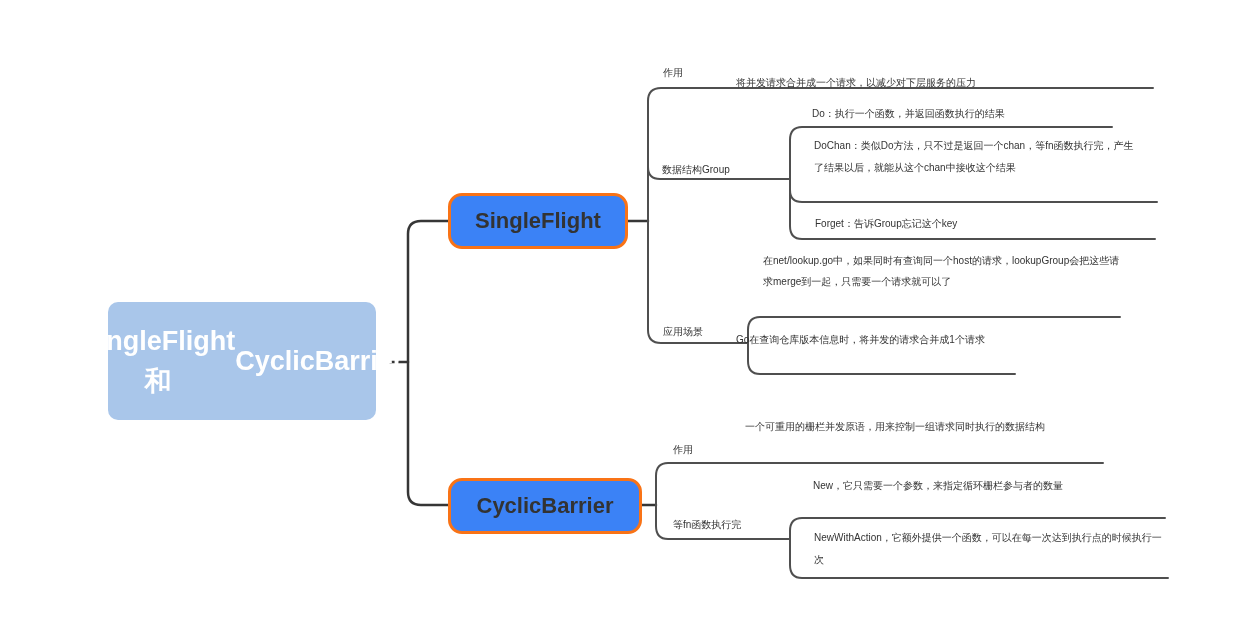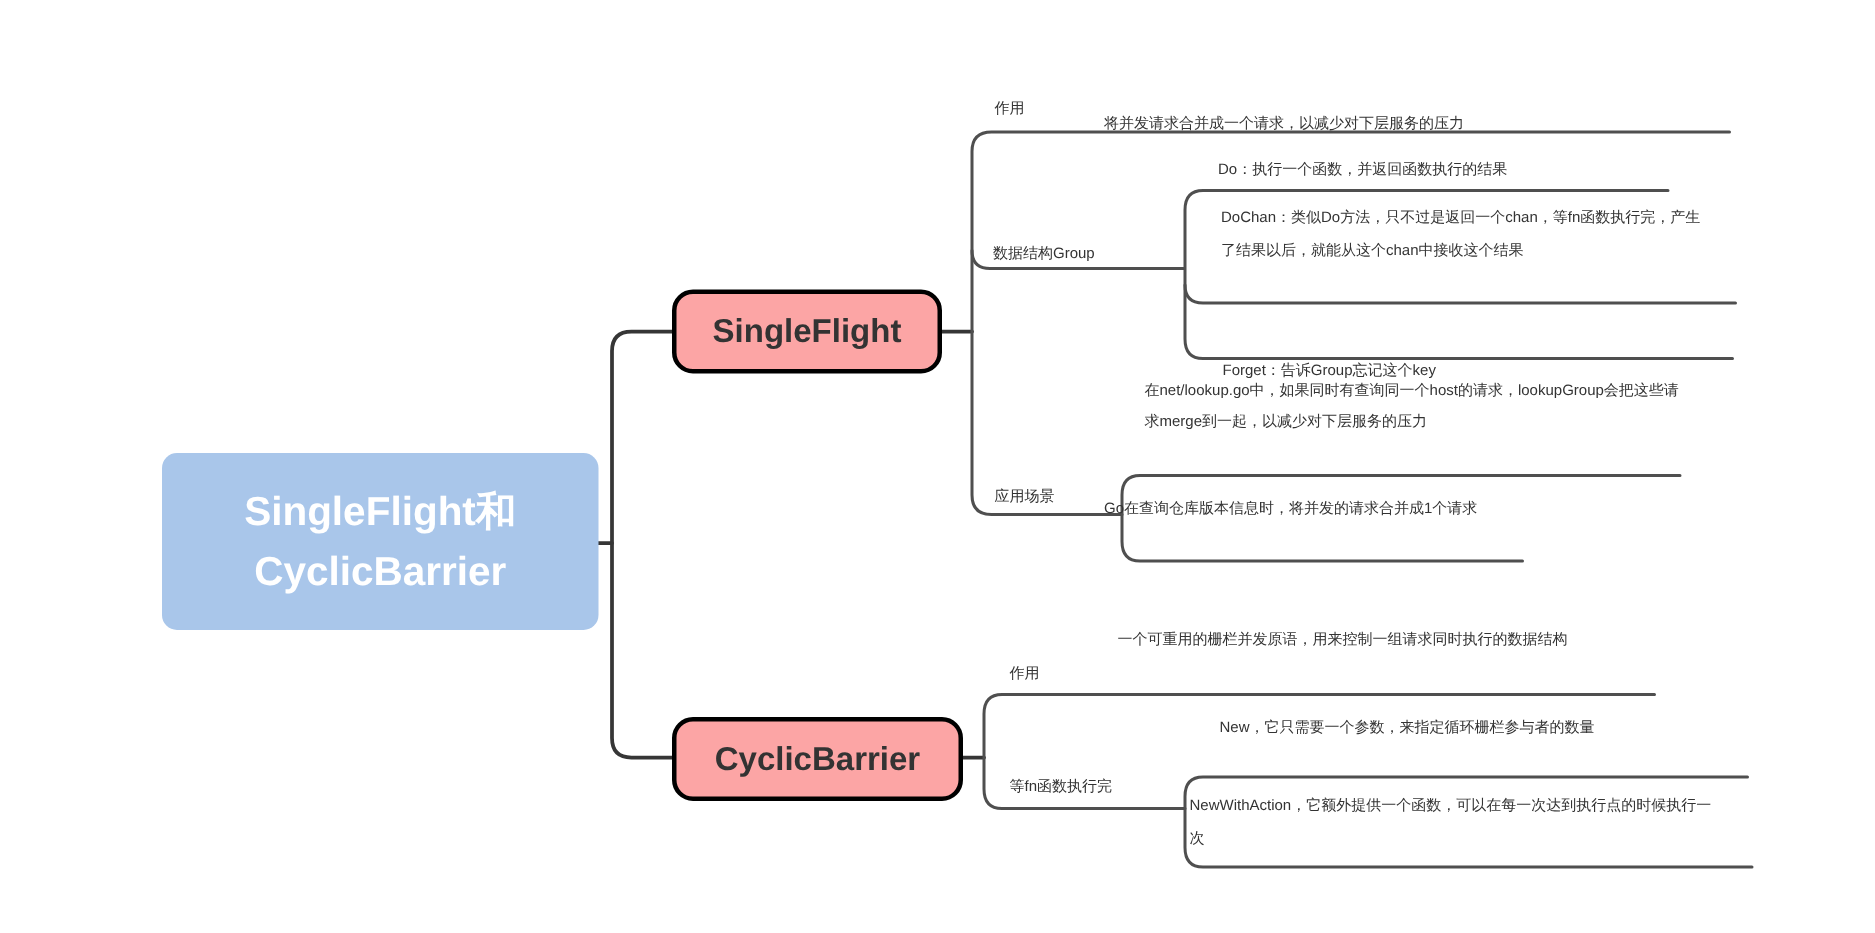--- a/index.html
+++ b/index.html
@@ -17,56 +17,56 @@
     font-size:10px;
     font-weight:500;
     color:#333;
     line-height:21px;
     white-space:nowrap;
     cursor:default;
   }
   .topic.wrap{white-space:normal;}
   .root-box{
     position:absolute;
-    left:108px;top:302px;width:291px;height:118px;
+    left:108px;top:302px;width:268px;height:118px;
     background:#a9c6ea;
     border-radius:10px;
-    display:flex;flex-direction:column;align-items:center;justify-content:center;
+    display:flex;flex-direction:row;align-items:center;justify-content:center;
     color:#ffffff;font-size:27px;font-weight:700;line-height:40px;
     text-align:center;
   }
   .branch-box{
     position:absolute;
-    background:#fca5a5;
-    border:3px solid #000000;
+    background:#3b82f6;
+    border:3px solid #f97316;
     border-radius:14px;
     display:flex;align-items:center;justify-content:center;
     font-size:22px;font-weight:700;color:#333;
     box-sizing:border-box;
   }
   #branch-singleflight{left:448px;top:193px;width:180px;height:56px;}
   #branch-cyclicbarrier{left:448px;top:478px;width:194px;height:56px;}
 
   
   #sf-zuoyong-label{left:663px;top:62px;}
   #sf-zuoyong-text{left:736px;top:72px;}
   #sf-group-label{left:662px;top:159px;}
   #sf-do{left:812px;top:103px;}
   #sf-dochan{left:814px;top:135px;width:324px;line-height:22px;}
-  #sf-forget{left:815px;top:213px;margin-top:24px;}
+  #sf-forget{left:815px;top:213px;}
   #sf-scene-label{left:663px;top:321px;}
   #sf-scene1{left:763px;top:250px;width:366px;line-height:21px;}
   #sf-scene2{left:736px;top:329px;width:262px;line-height:22px;}
 
   
   #cb-zuoyong-label{left:673px;top:439px;}
   #cb-zuoyong-text{left:745px;top:416px;width:374px;line-height:21px;}
   #cb-init-label{left:673px;top:514px;}
   #cb-new{left:813px;top:476px;width:360px;line-height:20px;}
-  #cb-nwa{left:793px;top:527px;width:352px;line-height:22px;}
+  #cb-nwa{left:814px;top:527px;width:352px;line-height:22px;}
 </style>
 </head>
 <body>
 
 <div id="stage">
 
   <svg id="wires" viewBox="0 0 1250 622" xmlns="http://www.w3.org/2000/svg">
     <g fill="none" stroke="#4f4f4f" stroke-width="2" stroke-linecap="round">
 
       <path d="M390 362 H408" stroke="#363636" stroke-width="2.5"></path>
@@ -104,21 +104,21 @@
 
   <div id="sf-zuoyong-label" class="topic">作用</div>
   <div id="sf-zuoyong-text" class="topic">将并发请求合并成一个请求，以减少对下层服务的压力</div>
 
   <div id="sf-group-label" class="topic">数据结构Group</div>
   <div id="sf-do" class="topic">Do：执行一个函数，并返回函数执行的结果</div>
   <div id="sf-dochan" class="topic wrap">DoChan：类似Do方法，只不过是返回一个chan，等fn函数执行完，产生了结果以后，就能从这个chan中接收这个结果</div>
   <div id="sf-forget" class="topic">Forget：告诉Group忘记这个key</div>
 
   <div id="sf-scene-label" class="topic">应用场景</div>
-  <div id="sf-scene1" class="topic wrap">在net/lookup.go中，如果同时有查询同一个host的请求，lookupGroup会把这些请求merge到一起，以减少对下层服务的压力</div>
+  <div id="sf-scene1" class="topic wrap">在net/lookup.go中，如果同时有查询同一个host的请求，lookupGroup会把这些请求merge到一起，只需要一个请求就可以了</div>
   <div id="sf-scene2" class="topic wrap">Go在查询仓库版本信息时，将并发的请求合并成1个请求</div>
 
   <div id="cb-zuoyong-label" class="topic">作用</div>
   <div id="cb-zuoyong-text" class="topic wrap">一个可重用的栅栏并发原语，用来控制一组请求同时执行的数据结构</div>
 
   <div id="cb-init-label" class="topic">等fn函数执行完</div>
   <div id="cb-new" class="topic wrap">New，它只需要一个参数，来指定循环栅栏参与者的数量</div>
   <div id="cb-nwa" class="topic wrap">NewWithAction，它额外提供一个函数，可以在每一次达到执行点的时候执行一次</div>
 
 </div>

